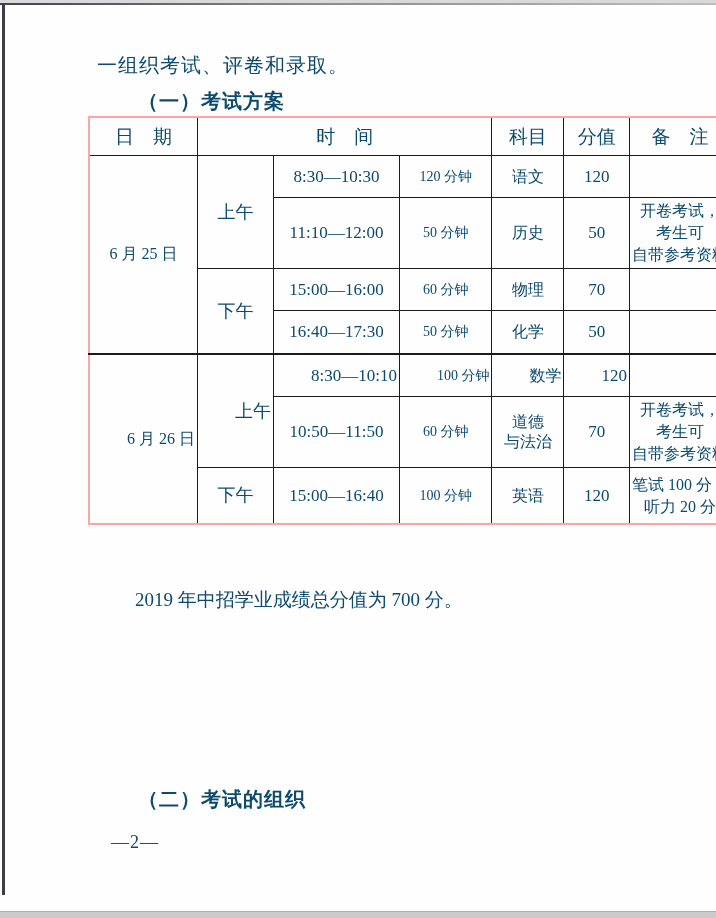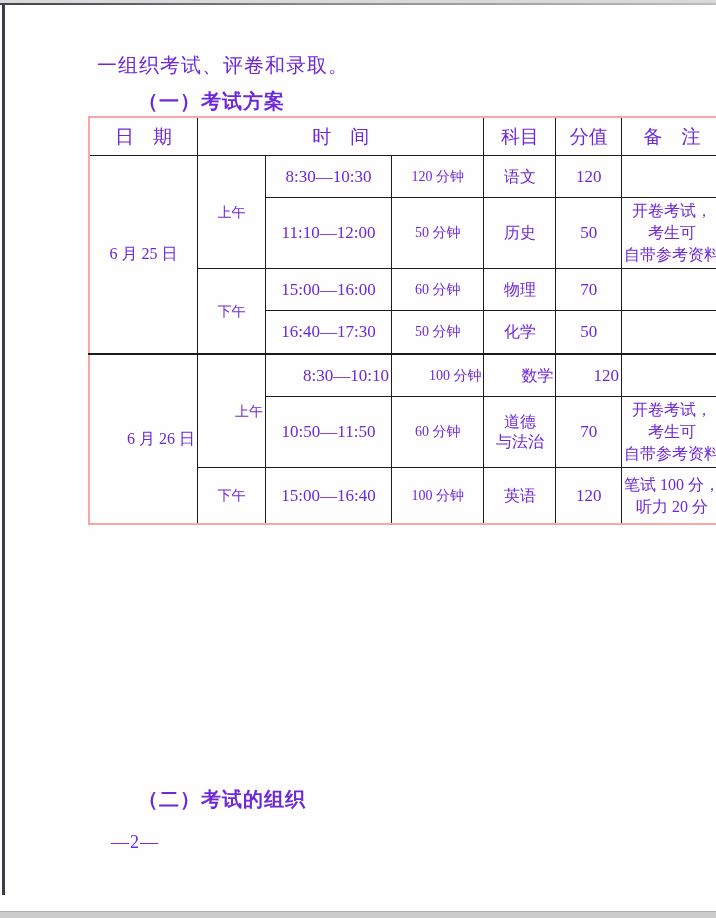--- a/index.html
+++ b/index.html
@@ -1,18 +1,18 @@
 <!DOCTYPE html>
 <html><head>
 <meta charset="utf-8">
 <style>
   html,body{margin:0;padding:0;background:#ffffff;}
   .page{
     position:relative;width:716px;height:918px;background:#fefefe;overflow:hidden;
-    font-family:"Liberation Serif","DejaVu Serif",serif;color:#6d28d9;
+    font-family:"Liberation Serif","DejaVu Serif",serif;color:#0c4a6e;
   }
   
   .top-strip{position:absolute;top:0;left:0;width:716px;height:3px;background:#d9d9d9;}
   .top-line{position:absolute;top:3px;left:0;width:716px;height:2px;
     background:linear-gradient(to right,#42434b,#8a8a90 45%,#bcbcc1);}
   .left-line{position:absolute;top:4px;left:2px;width:3px;height:891px;background:#3d3e45;}
   .bottom-strip{position:absolute;bottom:0;left:0;width:716px;height:6px;background:#cbcbcb;border-top:1px solid #aeaeae;}
 
   .abs{position:absolute;}
   .intro{top:50px;left:97px;font-size:20px;line-height:30px;letter-spacing:1px;}
@@ -29,21 +29,21 @@
   table.exam{
     position:absolute;top:116px;left:88px;border-collapse:collapse;table-layout:fixed;
     border:2px solid #fca5a5;font-size:17px;
   }
   table.exam td{
     border:1.5px solid #1b1b1b;text-align:center;vertical-align:middle;
     padding:2px 2px;word-break:keep-all;
   }
   td.hd{font-size:19px;height:33px;}
   td.date{font-size:16px;white-space:nowrap;margin-left:20px;}
-  td.ampm{font-size:14px;word-break:break-all;line-height:21px;padding:0;}
+  td.ampm{font-size:18px;word-break:break-all;line-height:21px;padding:0;}
   td.time{font-size:17px;white-space:nowrap;}
   td.dur{font-size:14px;white-space:nowrap;}
   td.subj{font-size:16px;white-space:pre-line;line-height:20px;}
   td.score{font-size:17px;}
   td.remark{font-size:16px;text-align:left;white-space:pre-line;line-height:22px;padding-left:6px;}
   tr.r1 td{height:37px;} tr.r2 td{height:49px;} tr.r3 td{height:37px;}
   tr.r4 td{height:38px;} tr.r5 td{height:37px;} tr.r6 td{height:41px;} tr.r7 td{height:51px;}
   tr.block-sep td{border-top-width:2px;padding-left:37px;}
 </style>
 </head>
@@ -133,18 +133,19 @@
         <td class="time">15:00—16:40</td>
         <td class="dur">100 分钟</td>
         <td class="subj">英语</td>
         <td class="score">120</td>
         <td class="remark">笔试 100 分，
 听力 20 分</td>
       </tr>
     </tbody>
   </table>
 
+  <div class="abs para p-total">2019 年中招学业成绩总分值为 700 分。</div>
 
   <div class="abs heading h2">（二）考试的组织</div>
 
   <div class="abs pagenum">—2—</div>
 
 </div>
 
 </body></html>

